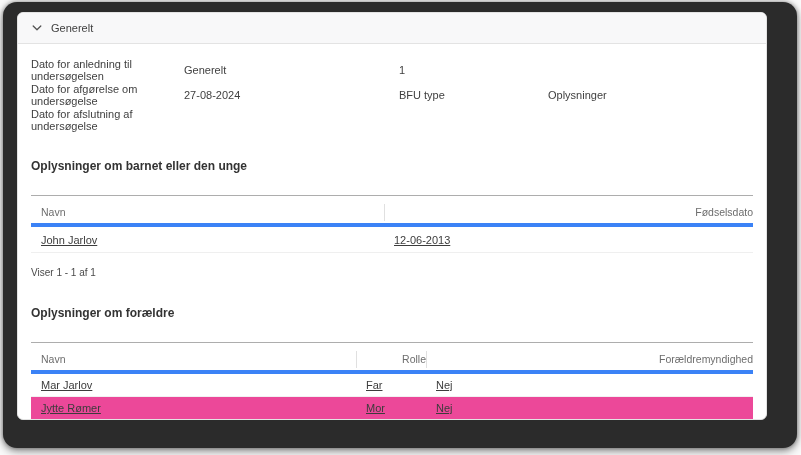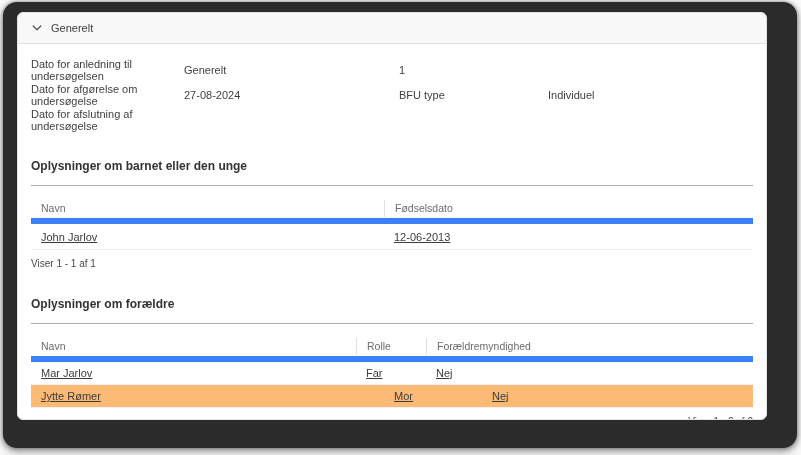--- a/index.html
+++ b/index.html
@@ -26,40 +26,40 @@
 
   
   .fields { margin-top: 13px; }
   .frow { display: grid; grid-template-columns: 153px 215px 149px auto; height: 25px; align-items: center; }
   .flabel { font-size: 11px; color: #3f3f3f; }
   .fvalue { font-size: 11px; color: #3f3f3f; }
 
   
   .sec-title {
     font-size: 12px; font-weight: bold; color: #333;
-    padding-bottom: 12px; border-bottom: 1px solid #adadad;
+    padding-bottom: 22px; border-bottom: 1px solid #adadad;
   }
   .sec-title.first { margin-top: 27px; }
   .sec-title.second { margin-top: 28px; }
 
   
   .tbl { width: 100%; }
-  .thead { display: grid; height: 25px; align-items: center; margin-top: 13px;
-           border-bottom: 6px solid #3b82f6; }
+  .thead { display: grid; height: 25px; align-items: center; margin-top: 6px;
+           border-bottom: 4px solid #3b82f6; }
   .th { font-size: 10.5px; color: #6d6d6d; padding-left: 10px; height: 17px; line-height: 17px; }
-  .th + .th { border-left: 1px solid #e0e0e0; }
+  .th + .th { border-left: 1px solid #e0e0e0; text-align: right; }
   .trow { display: grid; align-items: center; border-bottom: 1px solid #efefef; }
   .td { font-size: 11px; color: #3c3c3c; padding-left: 10px; text-decoration: underline; }
   .cols-child  { grid-template-columns: 353px auto; }
   .cols-parent { grid-template-columns: 325px 70px auto; }
   .trow.h26 { height: 26px; }
   .trow.h23 { height: 23px; border-bottom: 1px solid #f1f1f1; }
-  .trow.zebra { background: #fdba74; gap: 28px; }
+  .trow.zebra { background: #ec4899; }
 
-  .viser { font-size: 10px; color: #4a4a4a; margin-top: 8px; }
+  .viser { font-size: 10px; color: #4a4a4a; margin-top: 14px; }
   .viser.tight { margin-top: 8px; text-align: right; }
 
   
   .select-wrap { position: relative; display: inline-block; margin-top: 6px; }
   select.page-size {
     appearance: none; -webkit-appearance: none;
     width: 74px; height: 22px; padding: 0 18px 0 9px;
     font-family: "Liberation Sans", sans-serif; font-size: 10.5px; color: #3c3c3c;
     background: #fff; border: 1px solid #5cc4bd; border-radius: 4px; outline: none; cursor: pointer;
   }
@@ -90,21 +90,21 @@
       <div class="fields">
         <div class="frow">
           <span class="flabel">Dato for anledning til undersøgelsen</span>
           <span class="flabel">Generelt</span>
           <span class="fvalue">1</span>
         </div>
         <div class="frow">
           <span class="flabel">Dato for afgørelse om undersøgelse</span>
           <span class="fvalue">27-08-2024</span>
           <span class="flabel">BFU type</span>
-          <span class="fvalue">Individuel</span>
+          <span class="fvalue">Oplysninger</span>
         </div>
         <div class="frow">
           <span class="flabel">Dato for afslutning af undersøgelse</span>
           <span class="fvalue"></span>
           <span></span>
             <span></span>
         </div>
       </div>
 
       <div class="sec-title first">Oplysninger om barnet eller den unge</div>

